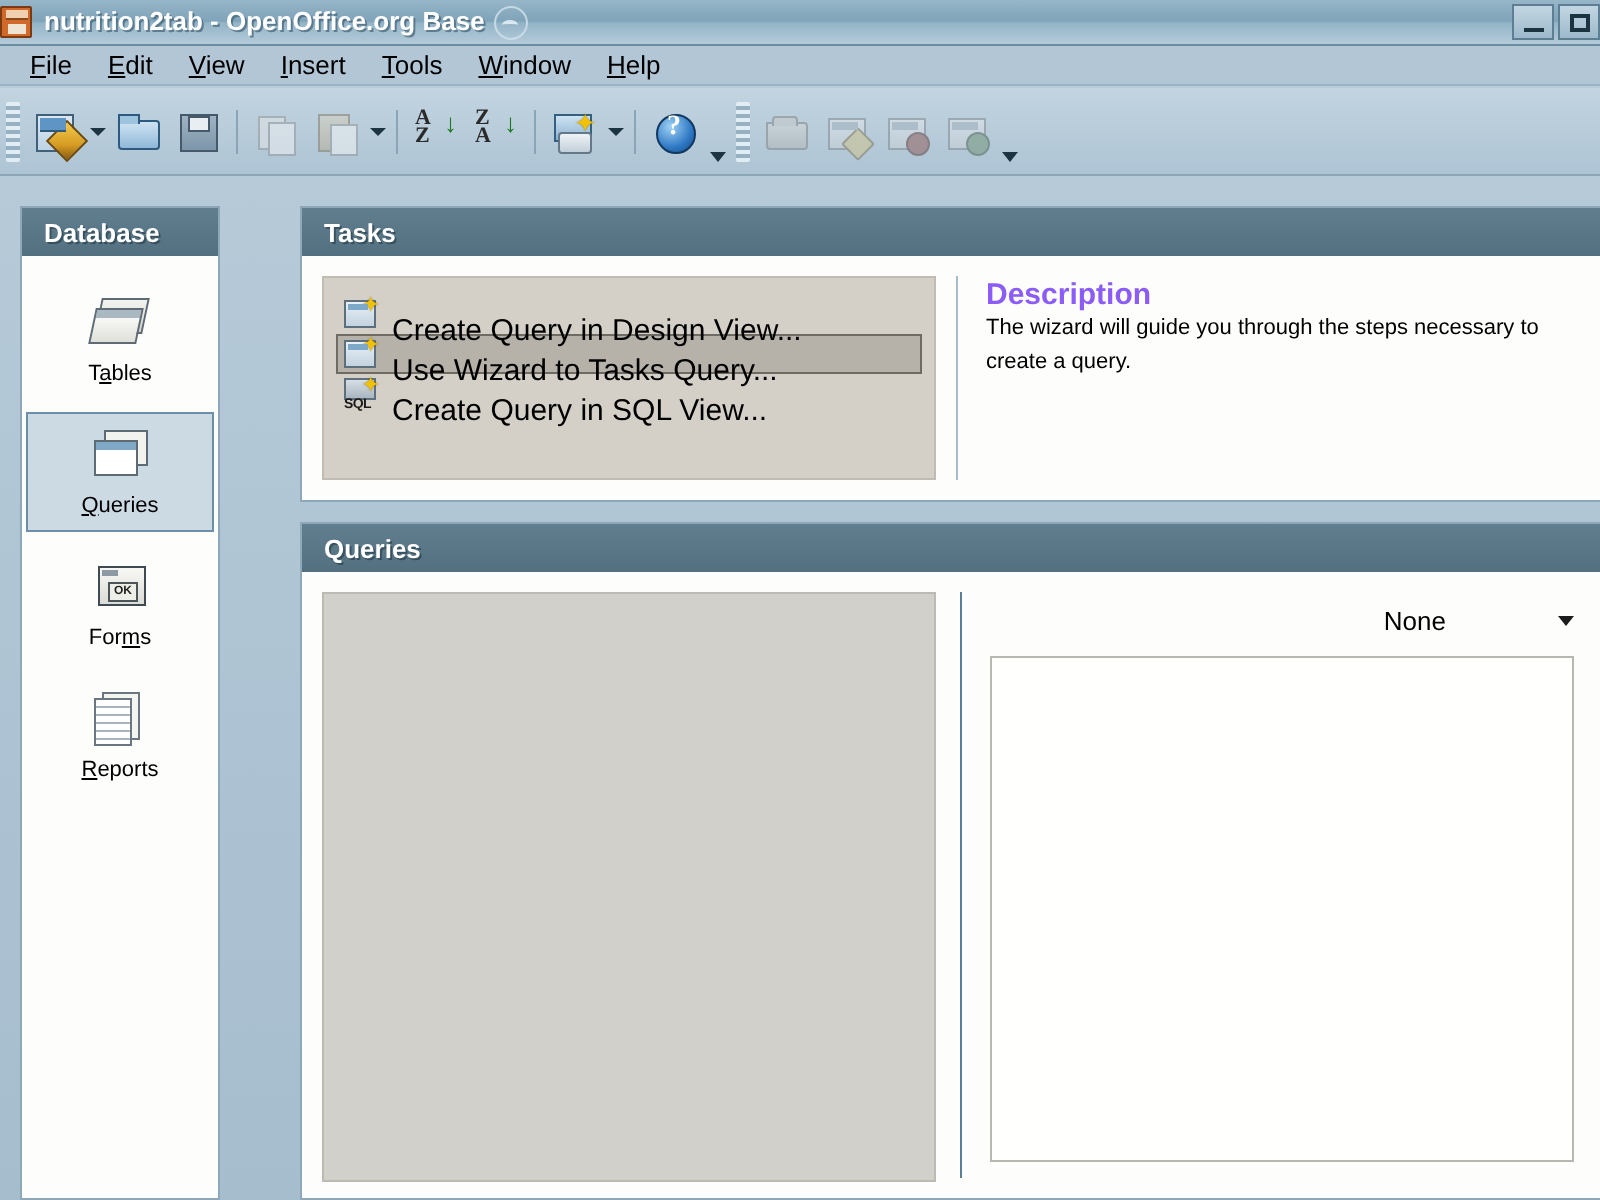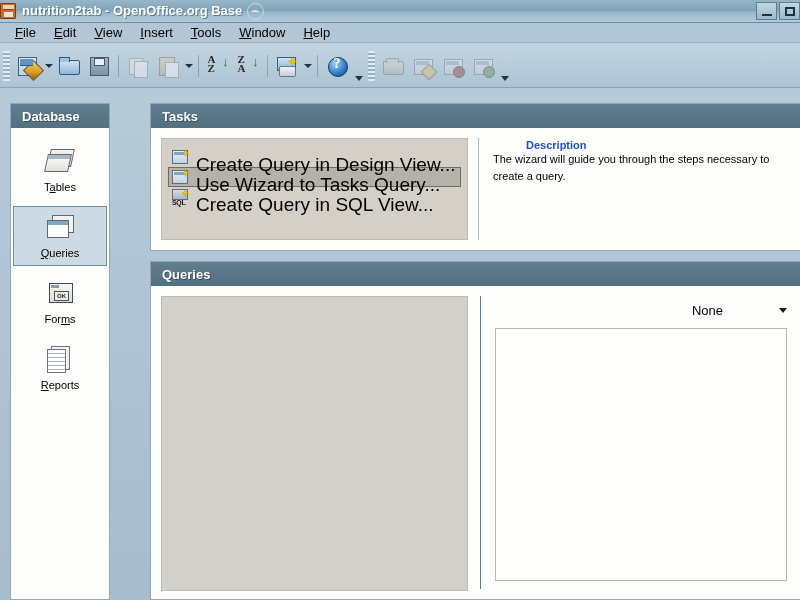--- a/index.html
+++ b/index.html
@@ -343,25 +343,25 @@
   .task-ico-sql::before {
     content: ""; position: absolute; left: 0px; top: 0px; width: 14px; height: 9px;
     background: linear-gradient(180deg, #d7dee5 0%, #aab6c0 100%);
     border: 1px solid #5d6f7d;
   }
   .task-ico-sql .sqltxt {
     position: absolute; left: 0px; bottom: -1px; font-size: 7px; font-weight: bold;
     color: #1b1b1b; letter-spacing: -.3px;
     font-family: "Liberation Sans", sans-serif;
   }
-  .task-label { font-size: 19px; color: #000; white-space: nowrap; margin-top: 16px; }
+  .task-label { font-size: 15px; color: #000; white-space: nowrap; margin-top: 16px; }
 
   .desc-sep { width: 1px; background: #a8bccb; margin: 0 14px 0 10px; }
   .desc-block { padding-top: 1px; }
-  .desc-title { font-weight: bold; font-size: 11px; color: #1d4ed8; margin-left: 33px; }
+  .desc-title { font-weight: bold; font-size: 15px; color: #8b5cf6; }
   .desc-text { font-size: 11px; color: #000; line-height: 17px; width: 300px; }
 
   
   .queries-panel {
     position: absolute; left: 150px; top: 172px; width: 660px; height: 339px;
     background: #fdfdfb; border: 1px solid #8ea8ba; box-sizing: border-box;
   }
   .queries-body { display: flex; padding: 10px; box-sizing: border-box; height: 313px; }
   .queries-list {
     width: 307px; height: 295px; background: #d2d0cb; border: 1px solid #bdbab3;

